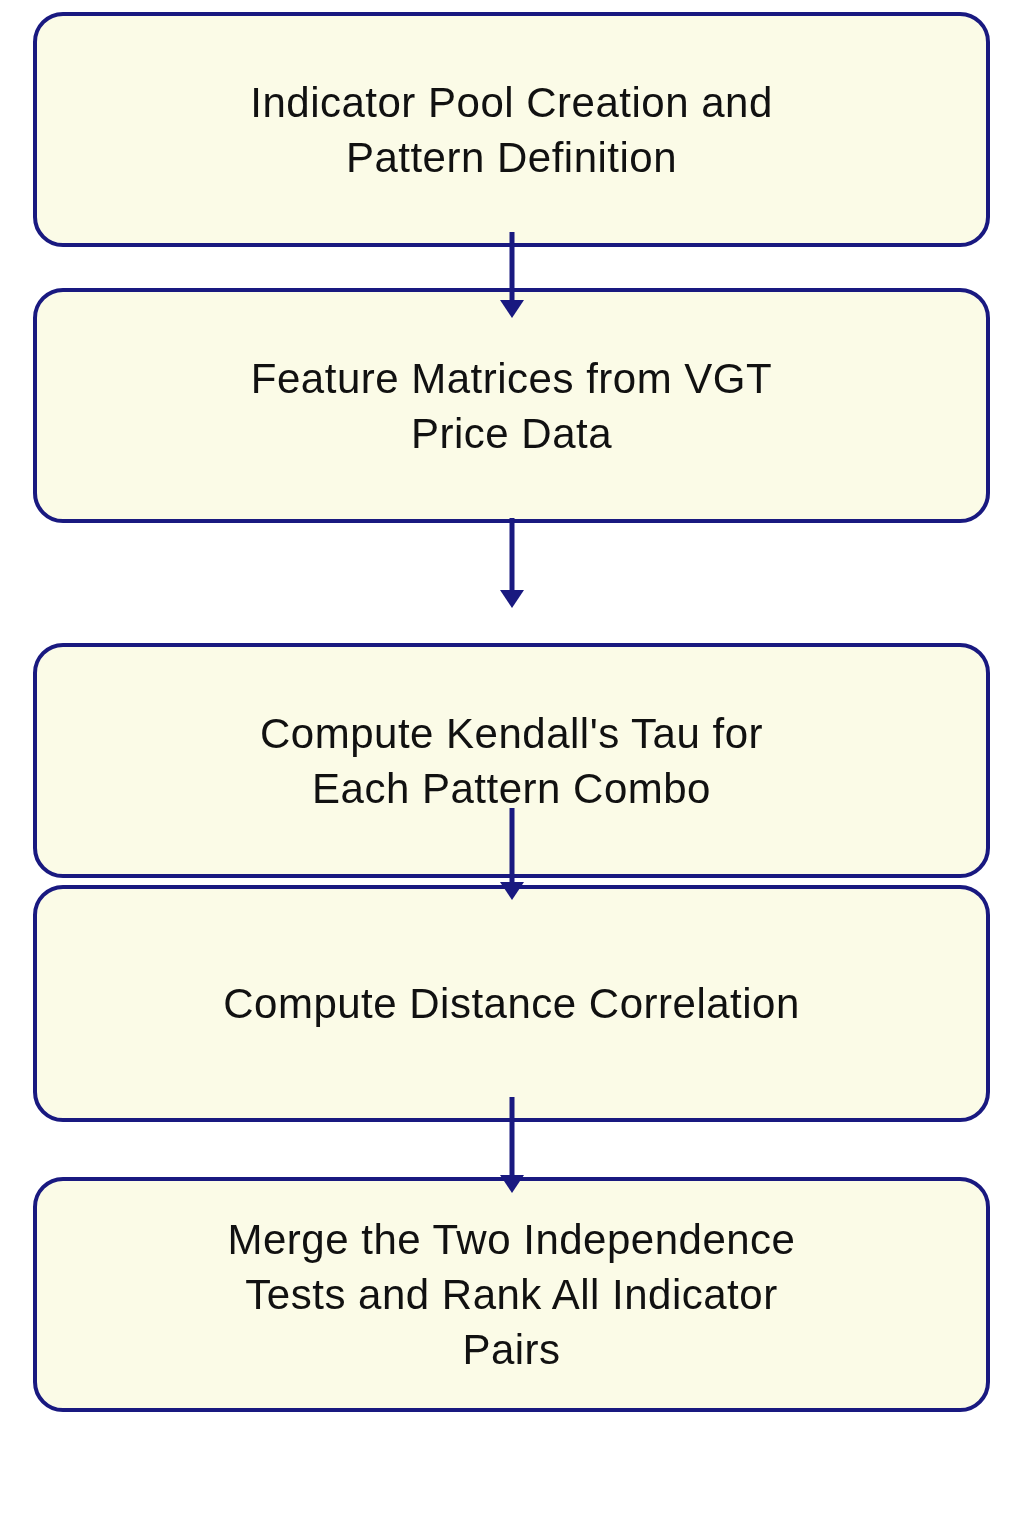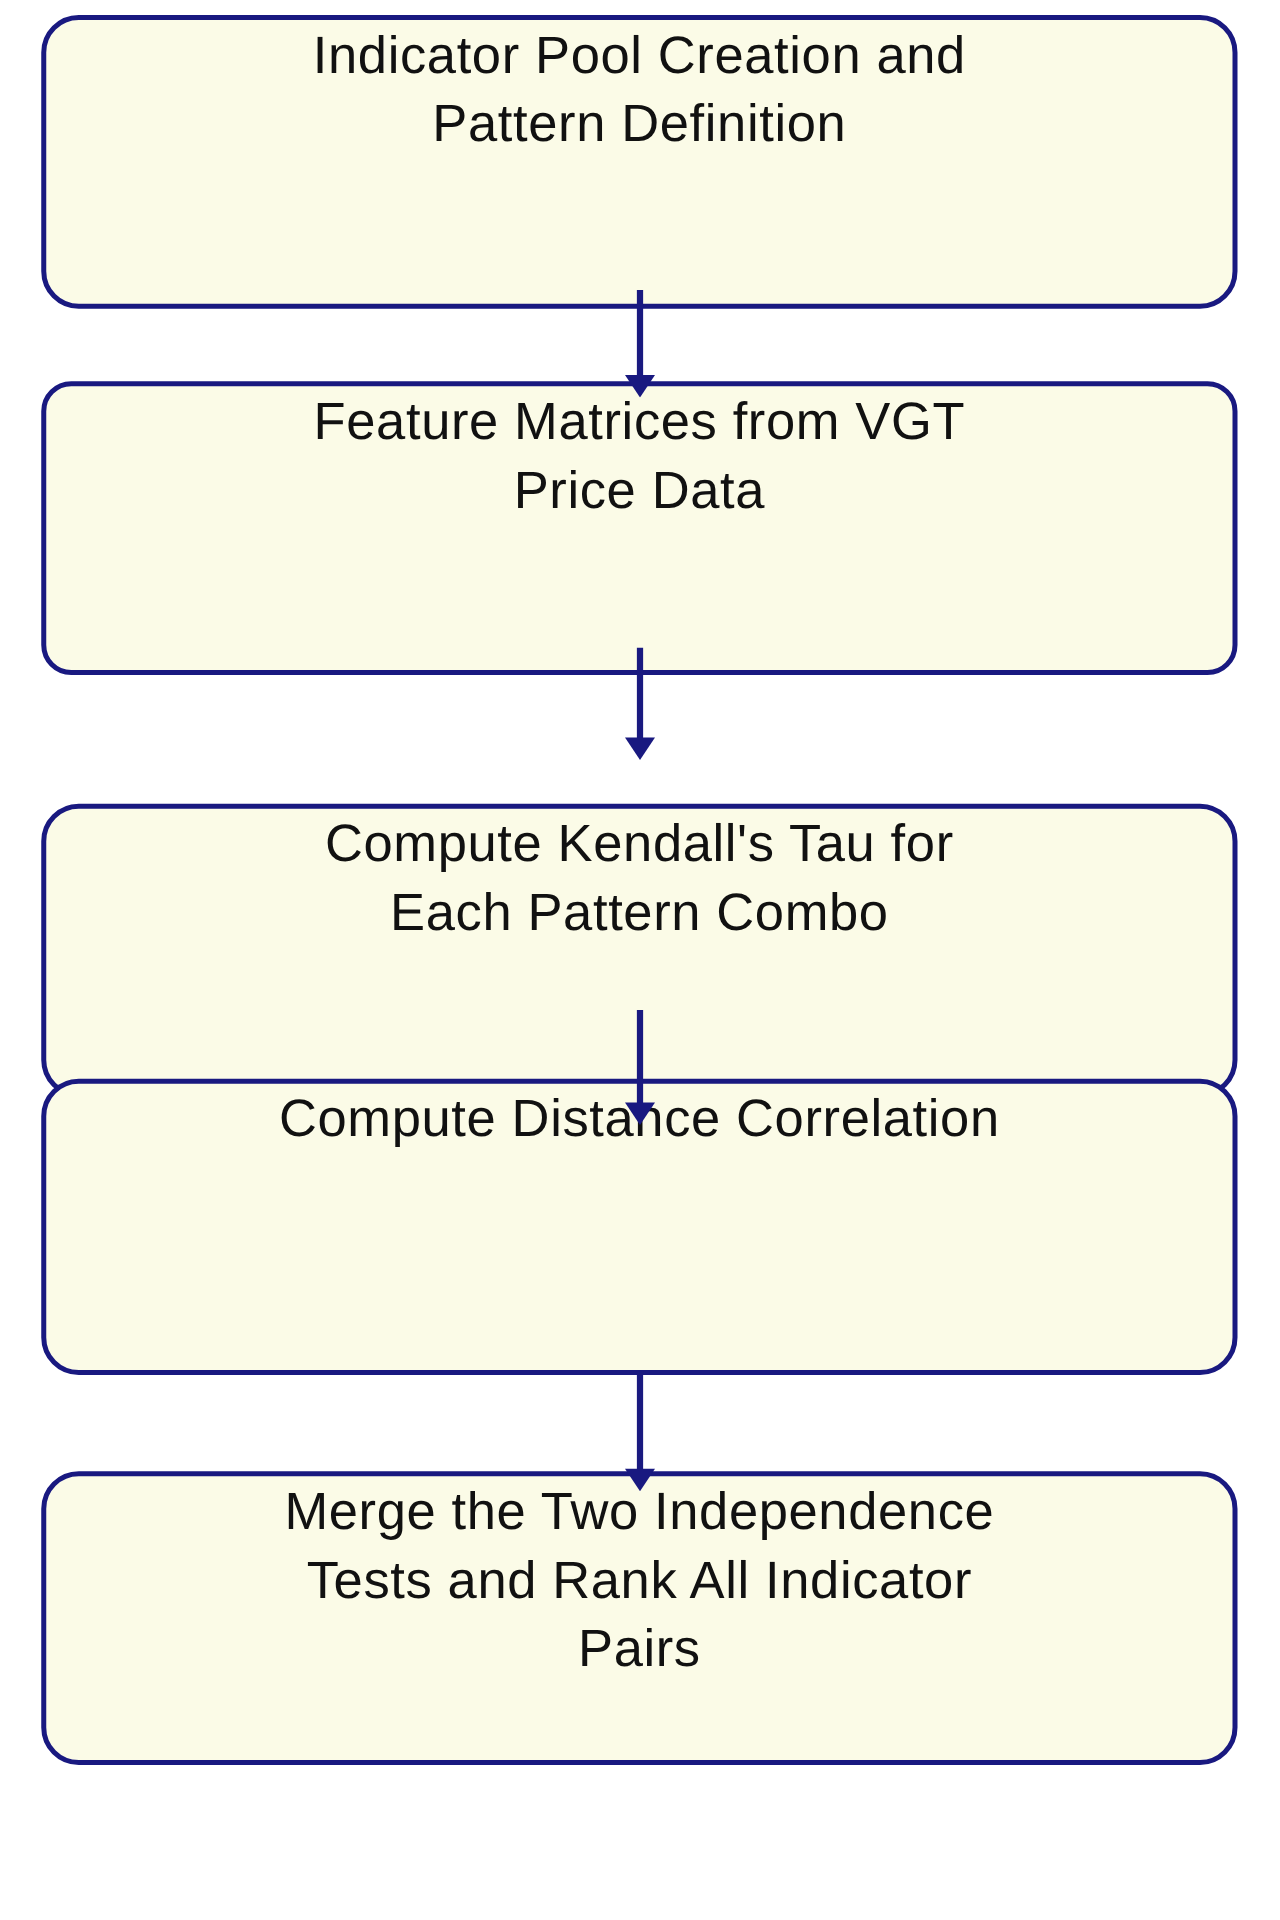--- a/index.html
+++ b/index.html
@@ -23,35 +23,36 @@
   }
   .flow-box {
     position: absolute;
     left: 33px;
     width: 957px;
     height: 235px;
     background: var(--box-fill);
     border: 4px solid var(--border-color);
     border-radius: 30px;
     display: flex;
+    align-items: center;
     justify-content: center;
     z-index: 1;
   }
   .flow-box .label {
     white-space: pre-line;
     text-align: center;
     color: var(--text-color);
     font-size: 42px;
     line-height: 55px;
     letter-spacing: 0.5px;
   }
   .box-1 { top: 12px; }
-  .box-2 { top: 305px; border-radius: 24px; }
+  .box-2 { top: 288px; }
   .box-3 { top: 595px; margin-top: 48px; }
-  .box-4 { top: 863px; height: 237px; }
+  .box-4 { top: 885px; height: 237px; }
   .box-5 { top: 1177px; }
   .arrow {
     position: absolute;
     left: 492px;
     width: 40px;
     z-index: 2;
   }
   .arrow-1 { top: 232px; height: 86px; }
   .arrow-2 { top: 518px; height: 90px; }
   .arrow-3 { top: 808px; height: 92px; }

